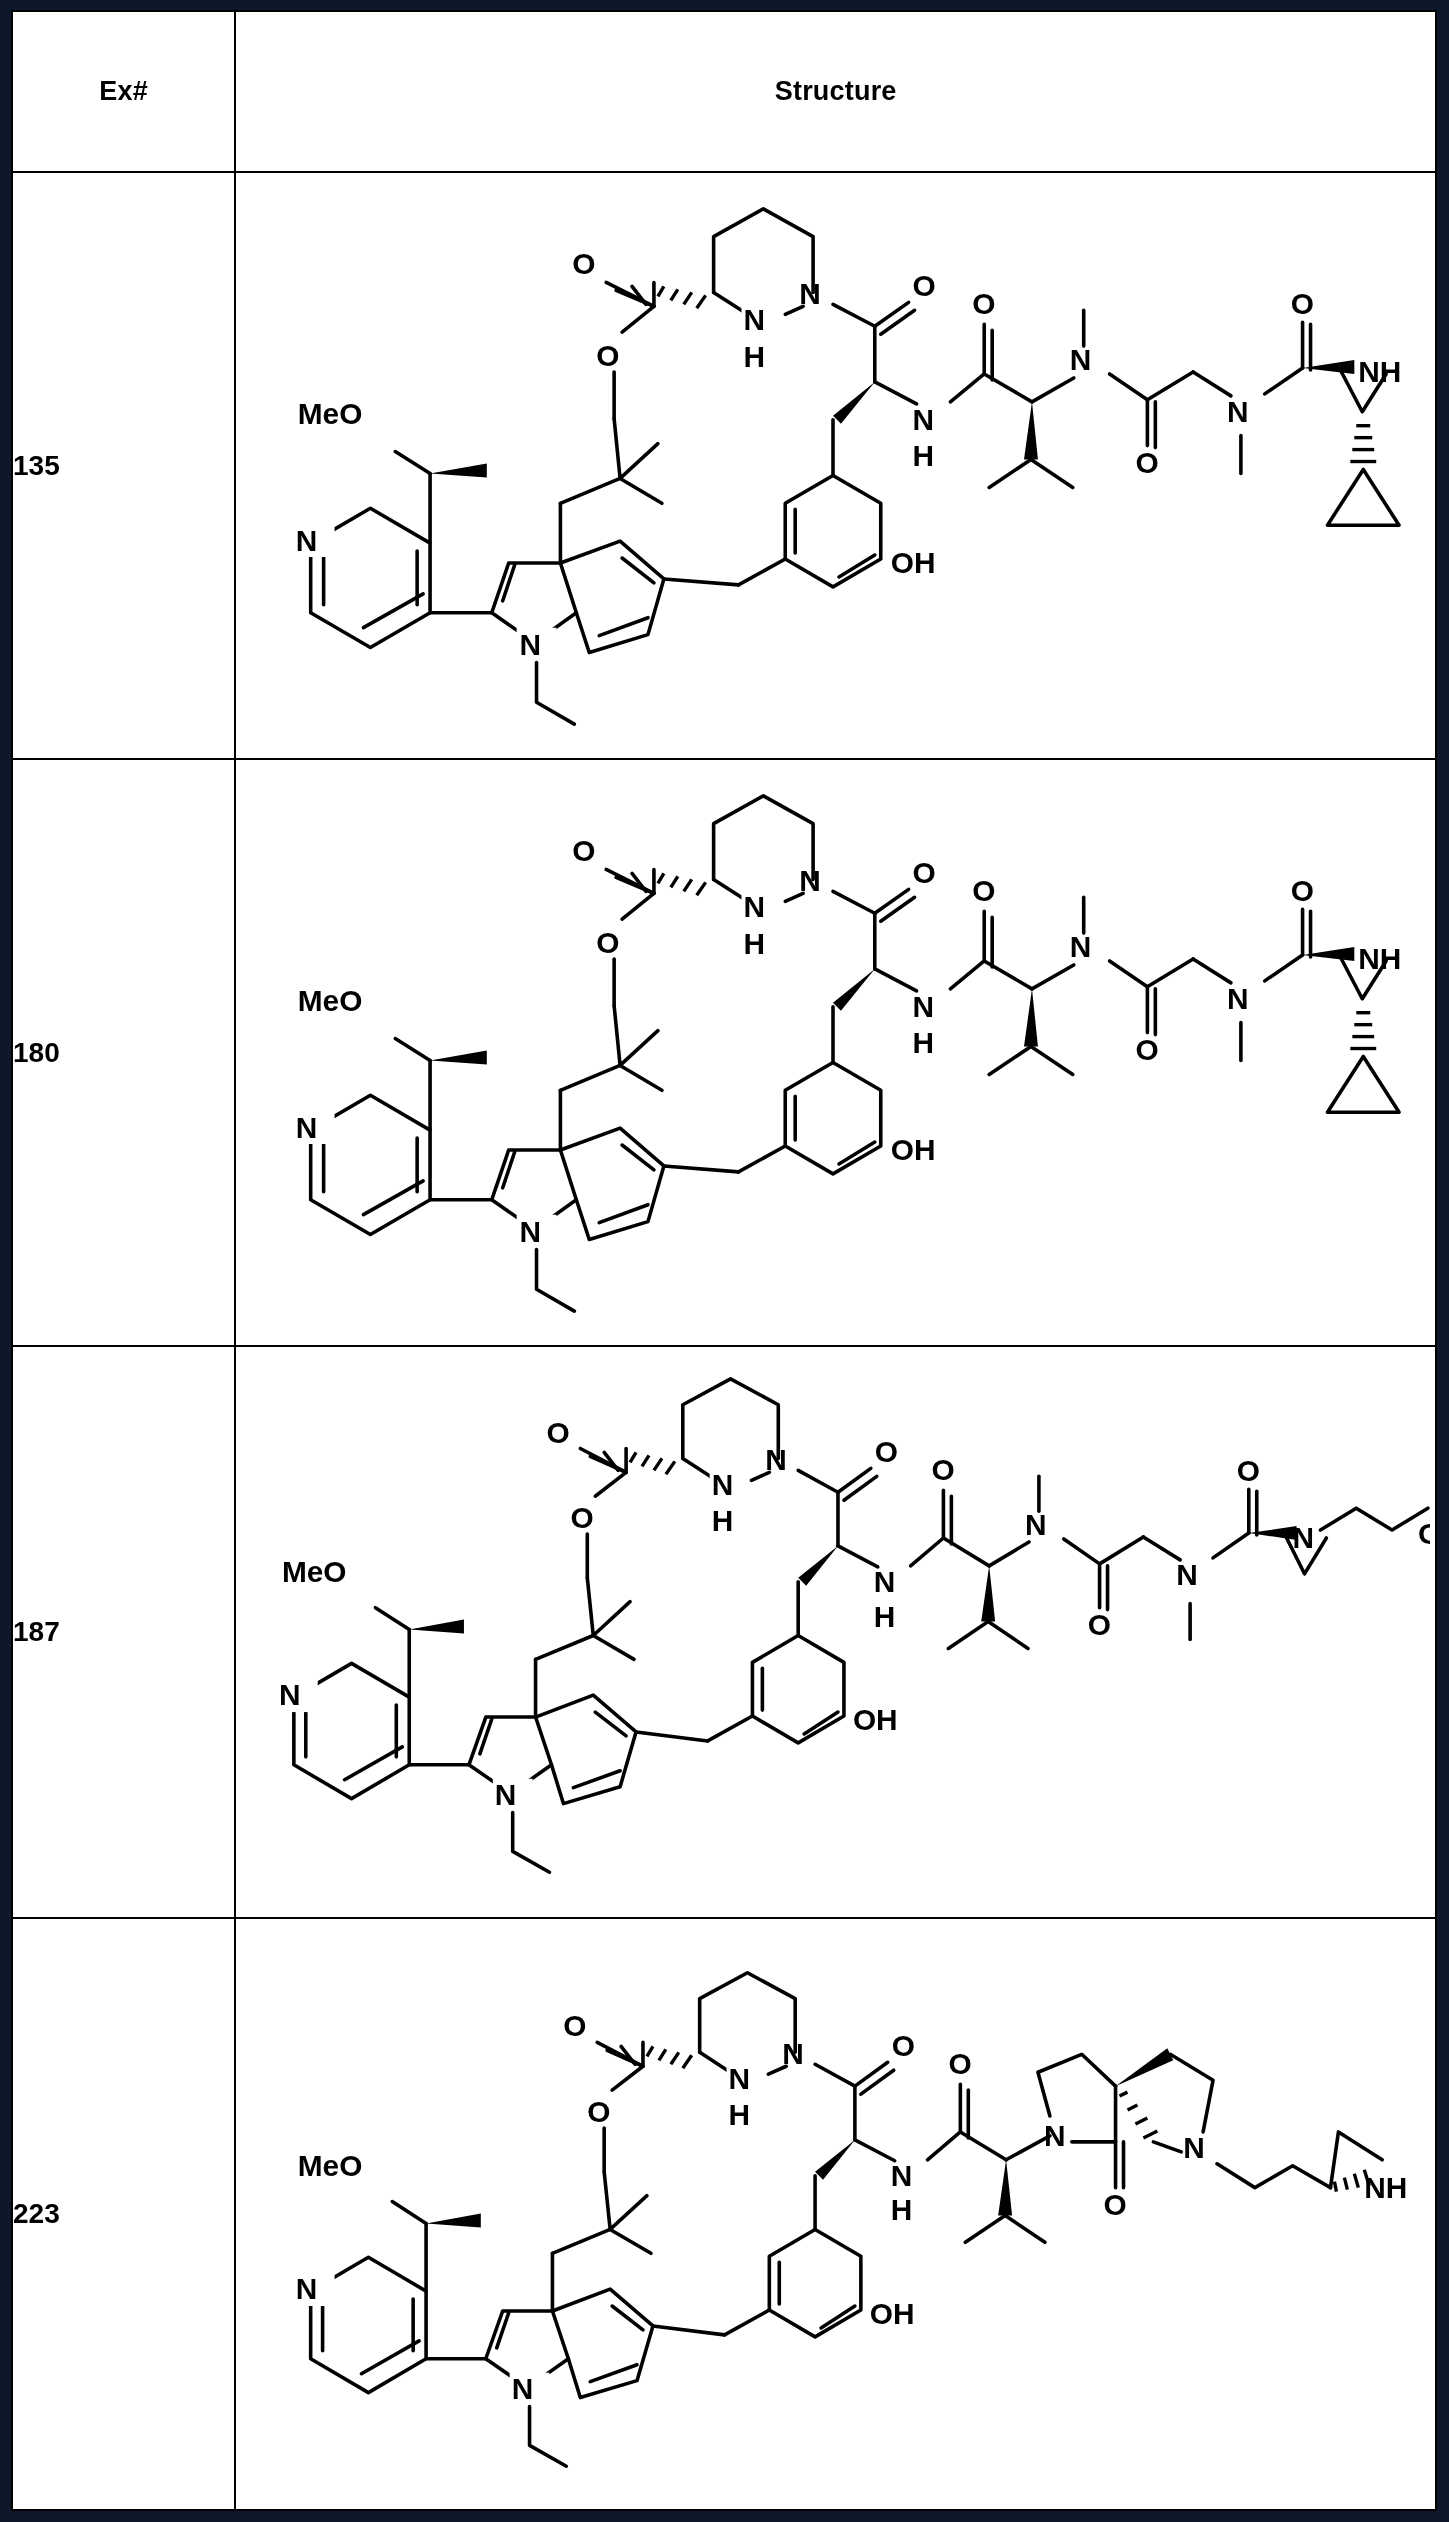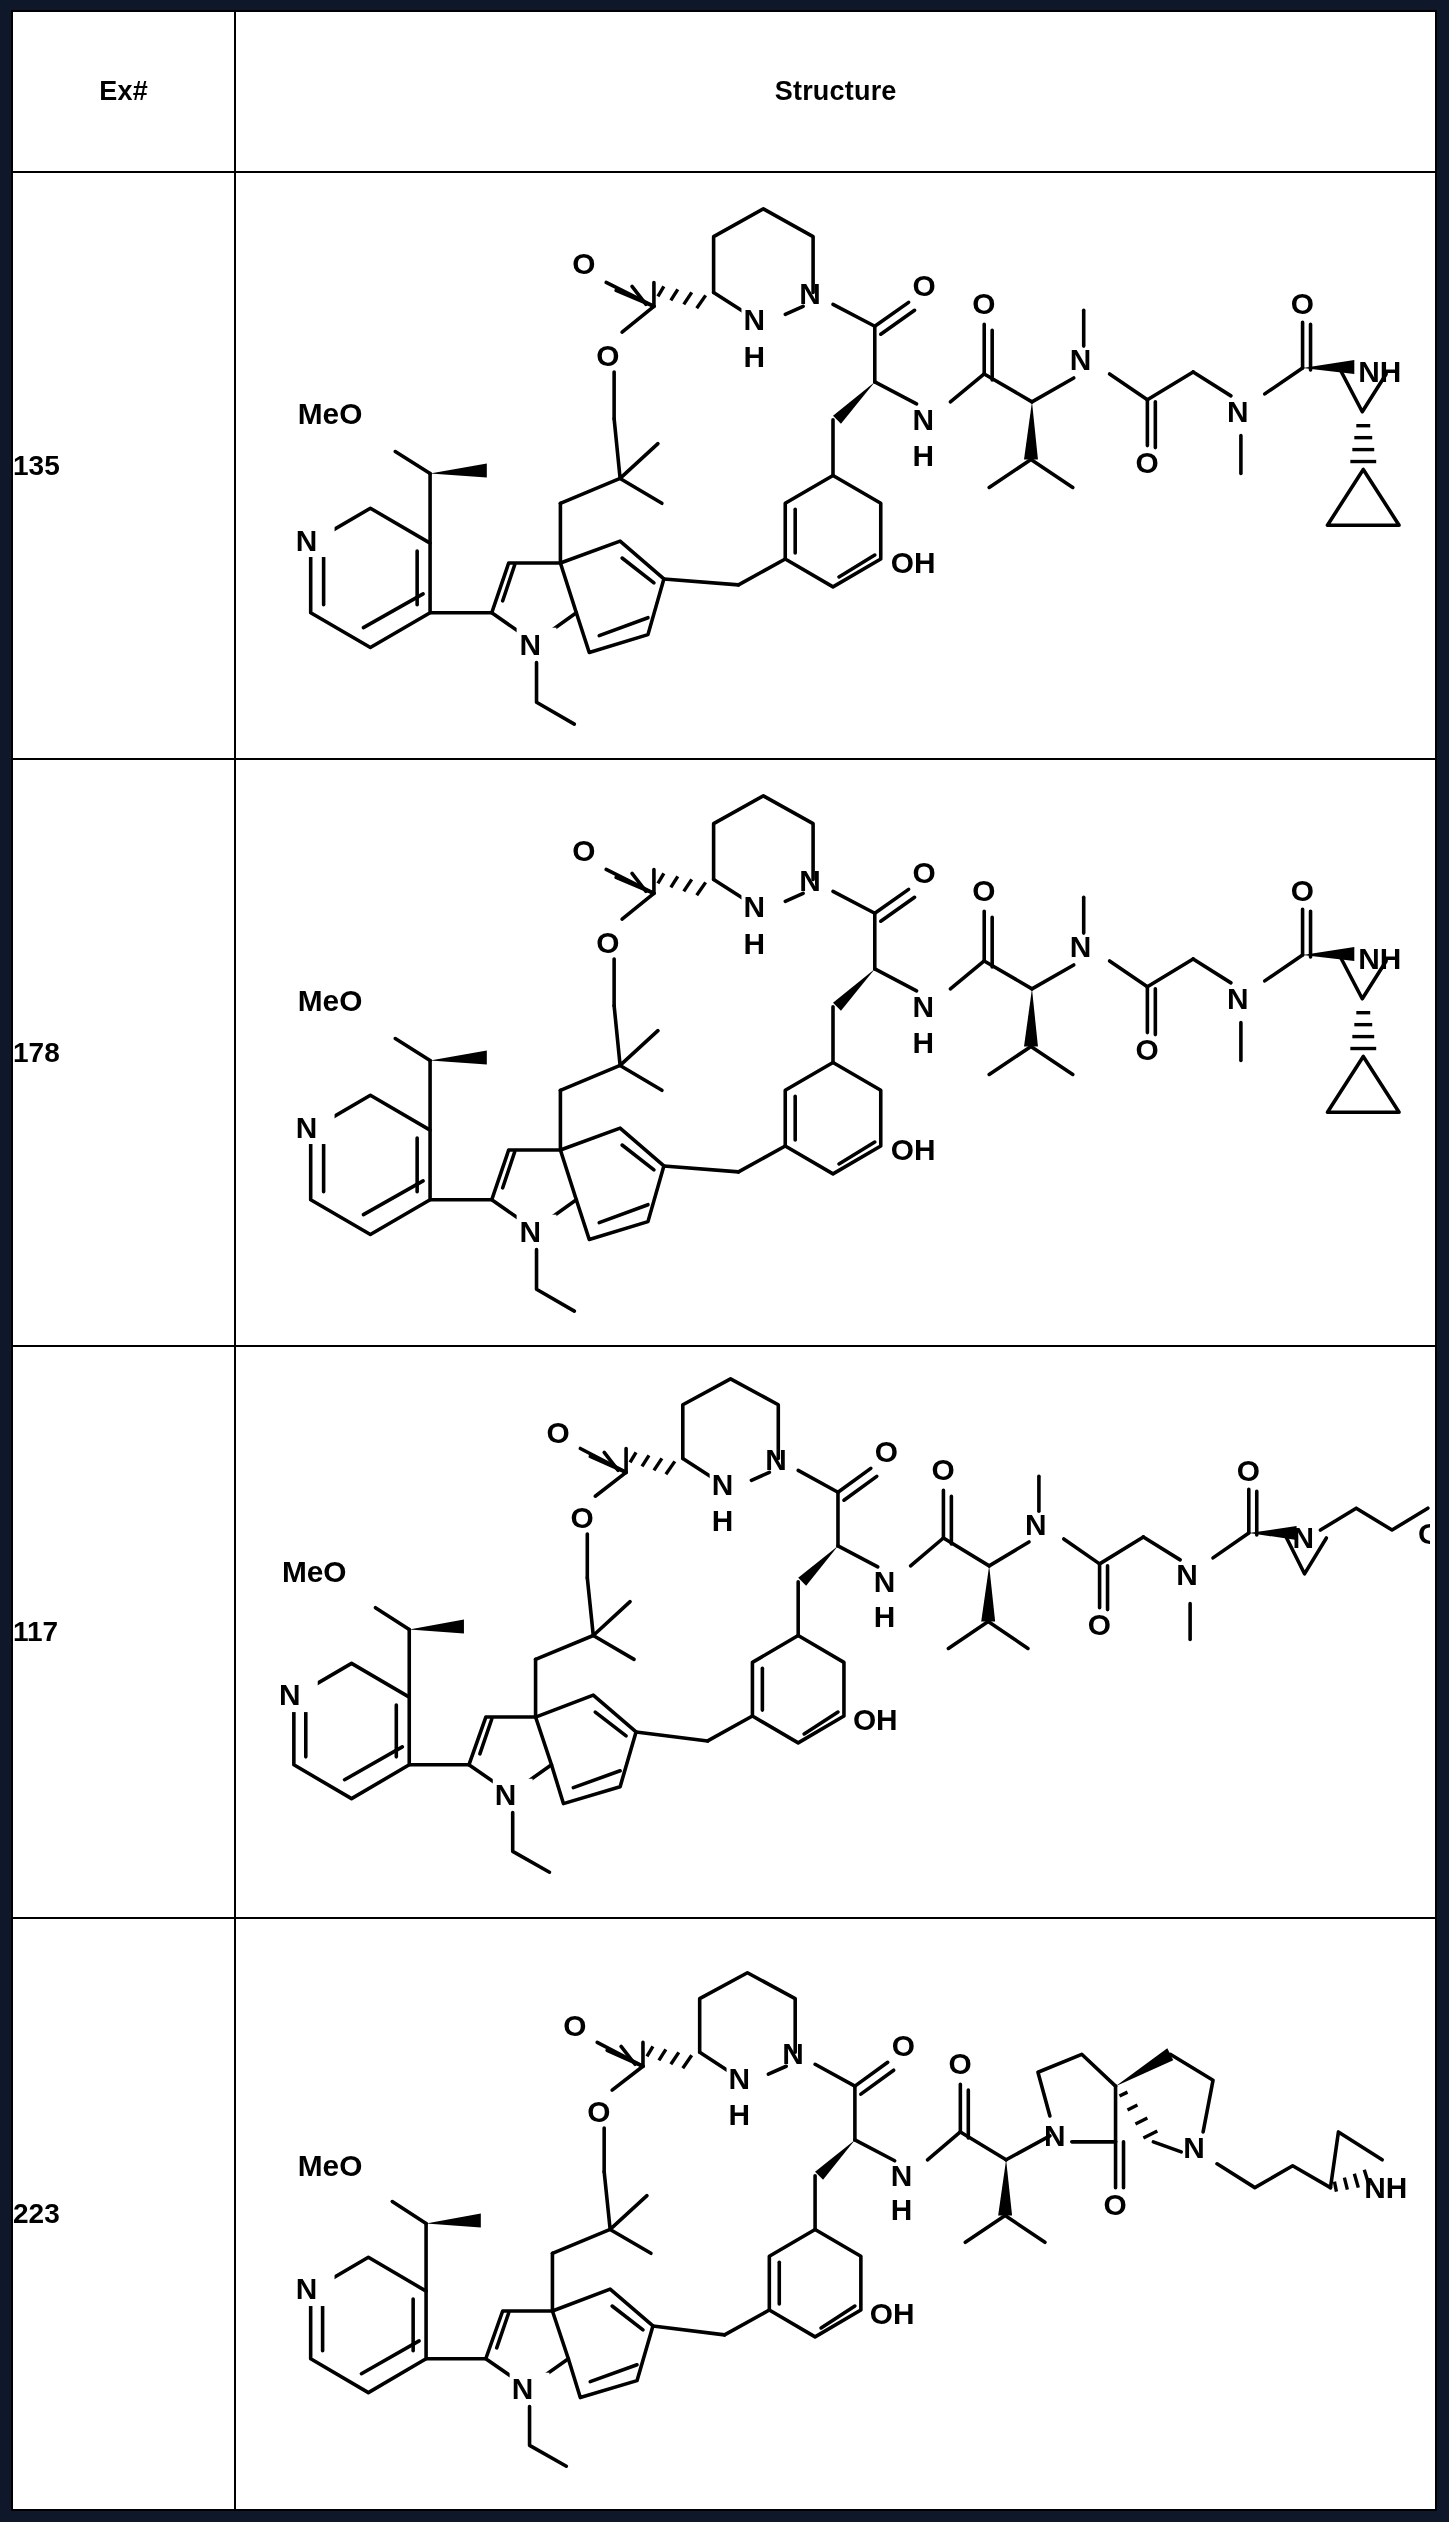--- a/index.html
+++ b/index.html
@@ -147,21 +147,21 @@
                 <line class="hash" x1="1120" y1="288" x2="1146" y2="288"></line>
               </g>
               <path class="bond" d="M1133,296 L1097,352 L1169,352 Z"></path>
             </g>
           </svg>
           </div>
         </td>
       </tr>
 
       <tr style="height:587px;">
-        <td class="exnum">178</td>
+        <td class="exnum">180</td>
         <td>
           <div class="cellwrap">
           <svg class="struct" viewBox="0 0 1200 585" width="1194" height="582">
             <g>
               <path class="bond" d="M75,370 L75,440 L135,475 L195,440 L195,370 L135,335 Z"></path>
               <path class="bond" d="M88,378 L88,432"></path>
               <path class="bond" d="M128,455 L188,421"></path>
               <path class="bond" d="M182,378 L182,432"></path>
               <rect x="55" y="352" width="44" height="32" fill="#fff"></rect>
               <text class="atom" x="60" y="378">N</text>
@@ -245,21 +245,21 @@
                 <line class="hash" x1="1120" y1="288" x2="1146" y2="288"></line>
               </g>
               <path class="bond" d="M1133,296 L1097,352 L1169,352 Z"></path>
             </g>
           </svg>
           </div>
         </td>
       </tr>
 
       <tr style="height:572px;">
-        <td class="exnum">117</td>
+        <td class="exnum">187</td>
         <td>
           <div class="cellwrap">
           <svg class="struct" viewBox="0 0 1200 570" width="1194" height="567">
             <g>
               <path class="bond" d="M58,350 L58,418 L116,452 L174,418 L174,350 L116,316 Z"></path>
               <path class="bond" d="M70,358 L70,410"></path>
               <path class="bond" d="M109,433 L167,400"></path>
               <path class="bond" d="M161,358 L161,410"></path>
               <rect x="38" y="333" width="44" height="32" fill="#fff"></rect>
               <text class="atom" x="43" y="358">N</text>

